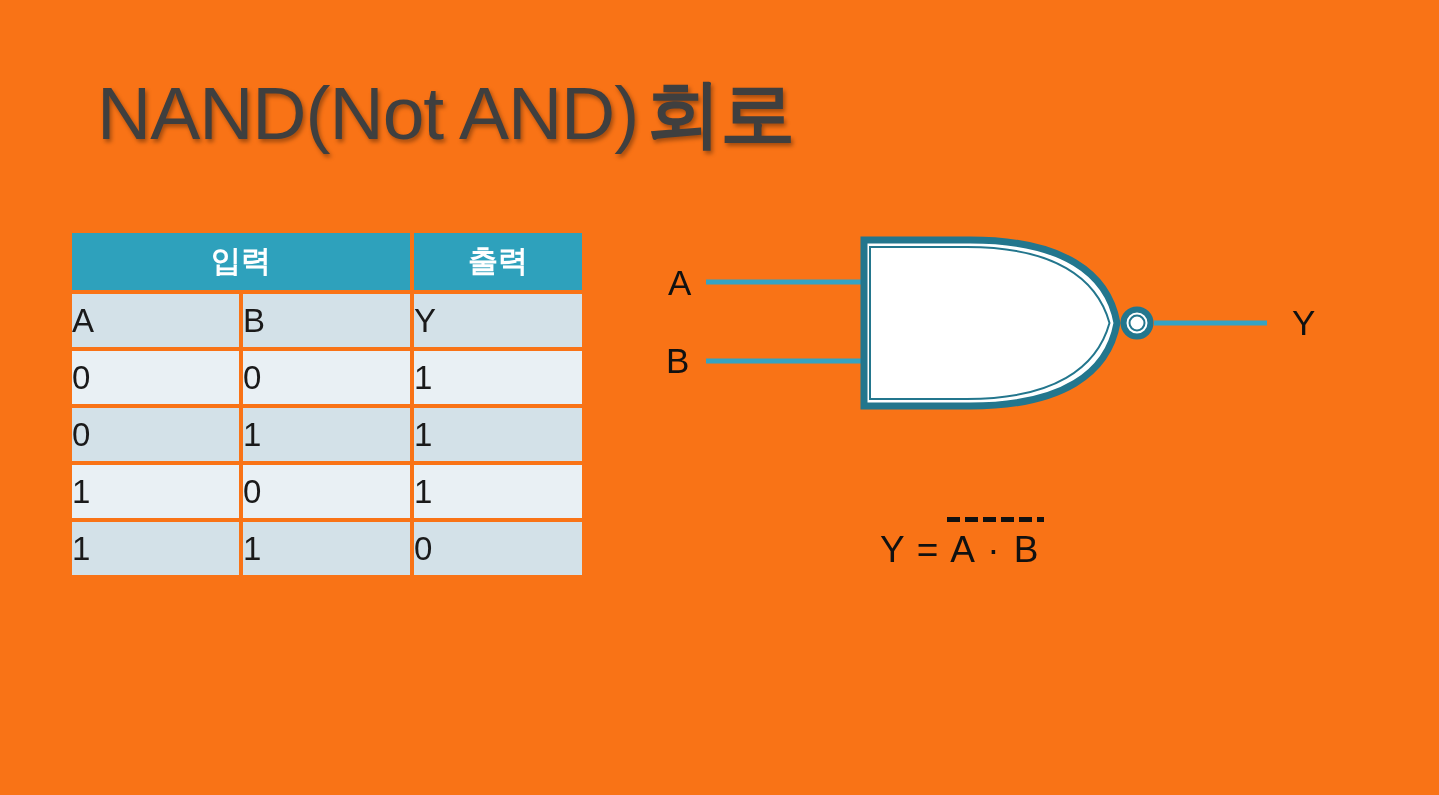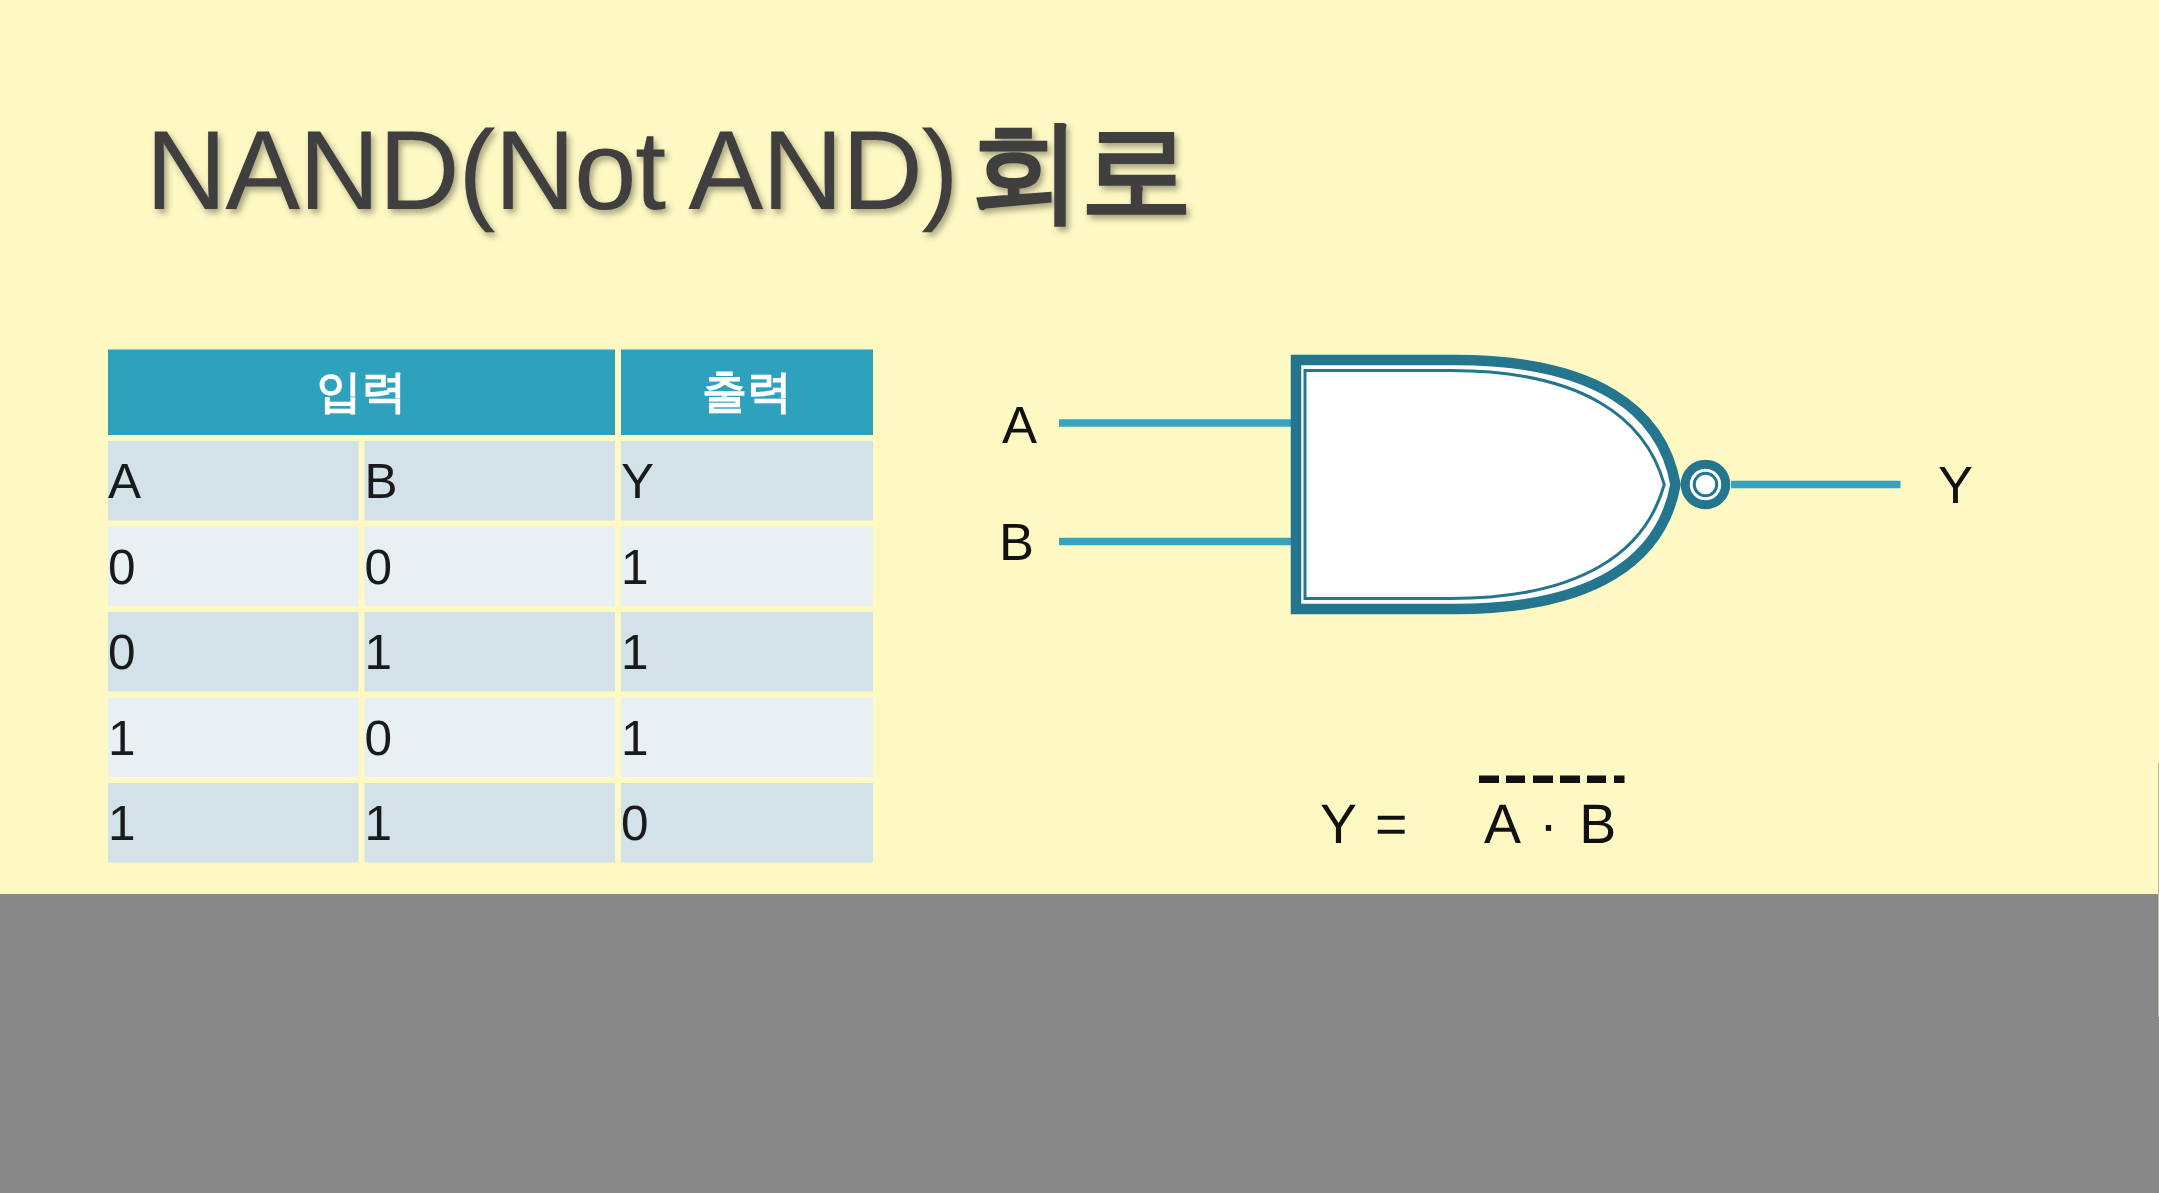--- a/index.html
+++ b/index.html
@@ -1,17 +1,17 @@
 <!DOCTYPE html>
 <html><head>
 <meta charset="utf-8">
 <style>
   html,body { margin:0; padding:0; background:#888; }
   .slide {
-    position:relative; width:1439px; height:596px; background:#fef9c3;
+    position:relative; width:1439px; height:795px; background:#f97316;
     overflow:hidden; font-family:"Liberation Sans", sans-serif;
   }
 
   
   .title {
     position:absolute; left:97px; top:68px; white-space:nowrap;
     font-size:75px; line-height:1.2; color:#3f3f3f; letter-spacing:-1px;
     text-shadow: 2px 3px 4px rgba(0,0,0,0.35);
   }
   .title .latin  { font-weight:400; }
@@ -42,21 +42,21 @@
     font-family:"Liberation Sans", sans-serif;
     font-size:35px; fill:#111111;
   }
 
   
   .formula {
     position:absolute; left:880px; top:530px;
     display:flex; gap:12px; align-items:flex-start;
     font-size:37px; color:#111111; line-height:1.1;
   }
-  .formula .rhs { position:relative; letter-spacing:2px;margin-left:39px; }
+  .formula .rhs { position:relative; letter-spacing:2px; }
   .not-bar {
     position:absolute; left:-3px; top:-13px; height:5px;
     width:calc(100% + 6px);
     background:repeating-linear-gradient(90deg,
       #111 0px, #111 13px, transparent 13px, transparent 18px);
   }
 </style>
 </head>
 <body>
 

